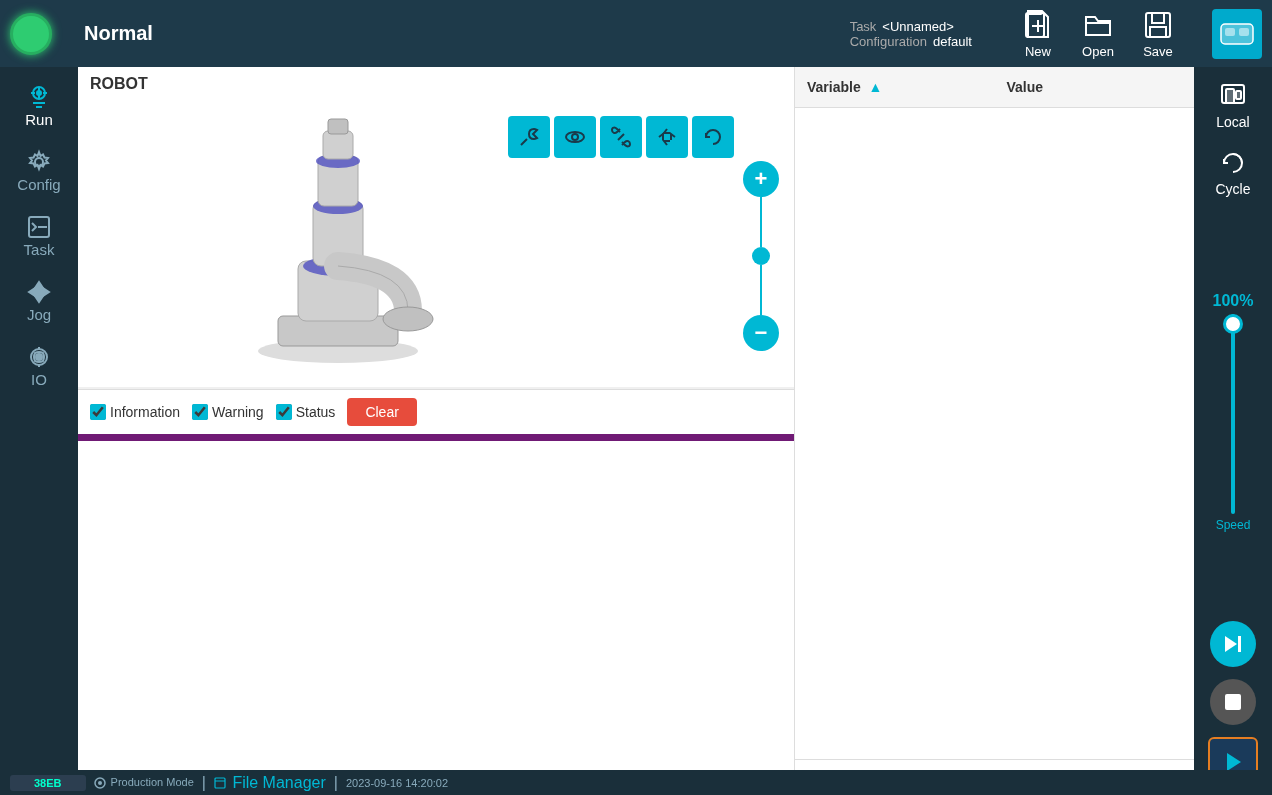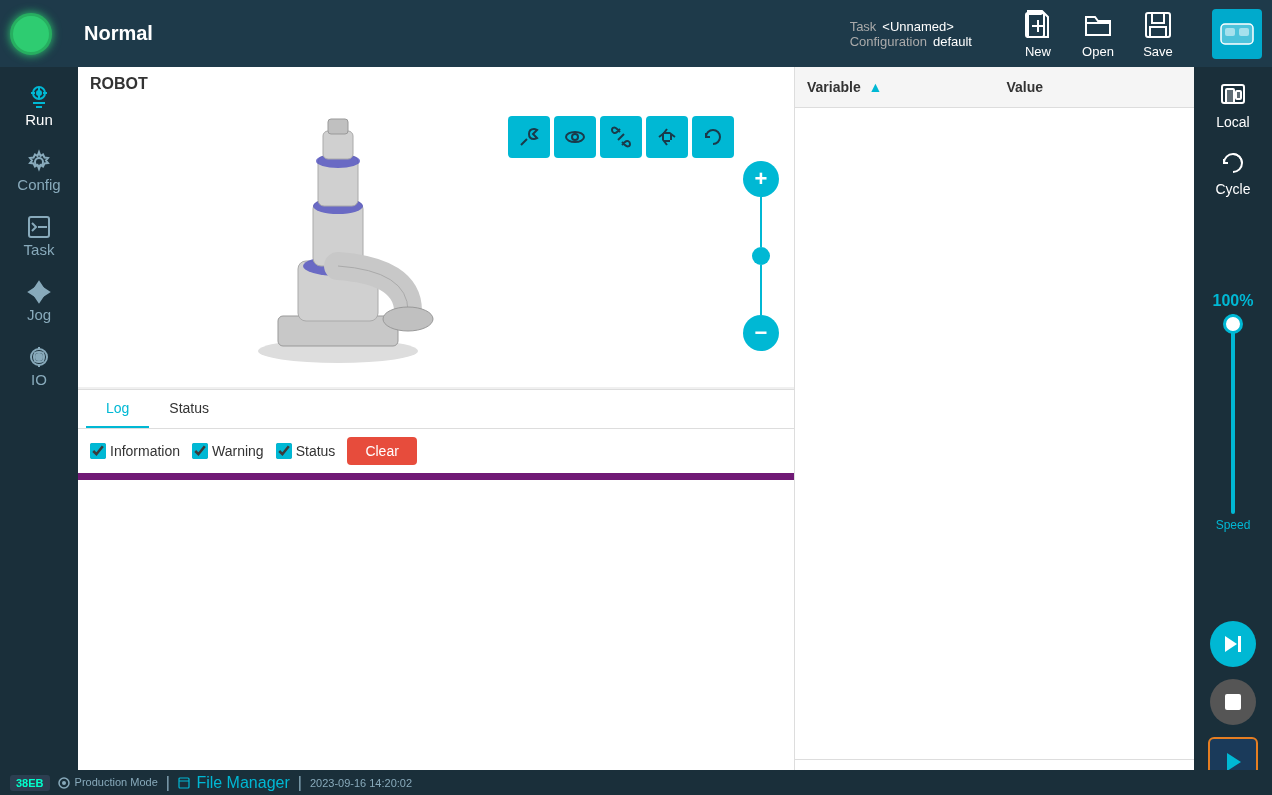--- a/index.html
+++ b/index.html
@@ -369,21 +369,21 @@
       padding: 0 10px;
       gap: 8px;
       position: absolute;
       bottom: 0;
       left: 0;
     }
     #version-badge {
       background: #2c3e50;
       color: #00ffcc;
       font-size: 11px;
-      padding: 2px 6px;
+      padding: 2px 24px;
       border-radius: 3px;
       font-weight: bold;
     }
     .file-manager-link { color: #00b8d4; cursor: pointer; }
   </style>
 </head>
 <body>
 
 <div id="header">
   <div id="status-indicator"></div>
@@ -573,28 +573,20 @@
           <div class="zoom-btn">+</div>
           <div class="zoom-line"></div>
           <div class="zoom-dot"></div>
           <div class="zoom-line"></div>
           <div class="zoom-btn">−</div>
         </div>
       </div>
     </div>
 
     <div id="log-section">
-      <div id="log-tabs">
-        <div class="log-tab active">
-          <span>Log</span>
-        </div>
-        <div class="log-tab">
-          <span>Status</span>
-        </div>
-      </div>
       <div id="log-filters">
         <label class="filter-item">
           <input type="checkbox" class="filter-checkbox" checked="" style="">
           <span>Information</span>
         </label>
         <label class="filter-item">
           <input type="checkbox" class="filter-checkbox" checked="" style="">
           <span>Warning</span>
         </label>
         <label class="filter-item">

